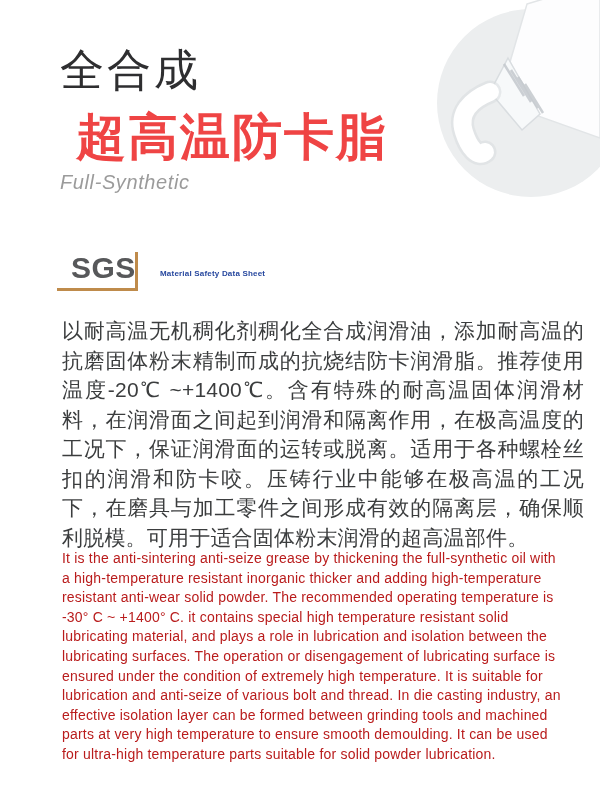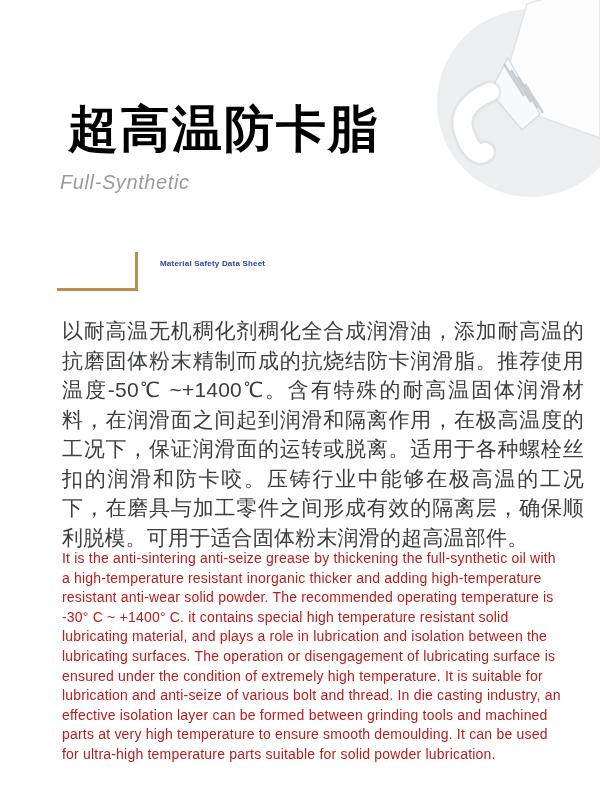--- a/index.html
+++ b/index.html
@@ -8,40 +8,40 @@
     overflow:hidden; font-family:"Liberation Sans", sans-serif;
   }
   
   .hero { position:absolute; top:0; left:400px; width:200px; height:225px; }
   
   .title-zh-1 {
     position:absolute; left:60px; top:46px; margin:0;
     font-size:44px; font-weight:500; color:#2e2e30; letter-spacing:3px; line-height:1.1;
   }
   .title-zh-2 {
-    position:absolute; left:60px; top:94px; margin:8px;
-    font-size:50px; font-weight:700; color:#000000; letter-spacing:2px; line-height:1.1;
+    position:absolute; left:60px; top:94px; margin:16px;
+    font-size:50px; font-weight:700; color:#ef4444; letter-spacing:2px; line-height:1.1;
   }
   
   .subtitle-1, .subtitle-2 {
     position:absolute; left:60px; font-style:italic; color:#9b9b9b; letter-spacing:0.6px;
   }
   .subtitle-1 { top:171px; font-size:20px; }
   .subtitle-2 { top:198px; font-size:20px; }
   
   .logo-sgs { position:absolute; left:57px; top:251px; width:81px; height:42px; }
   .sgs-text {
     position:absolute; left:14px; top:0; font-size:30px; font-weight:700;
     color:#57585a; letter-spacing:0.5px; line-height:1.1;
   }
   .sgs-hline { position:absolute; left:0; top:37px; width:81px; height:3px; background:#bf8b4b; }
   .sgs-vline { position:absolute; left:78px; top:1px; width:3px; height:39px; background:#bf8b4b; }
   .logo-msds { position:absolute; left:160px; top:251px; width:118px; }
   .msds-text { font-size:31px; font-weight:700; color:#26479e; letter-spacing:1px; line-height:1.0; }
-  .msds-sub  { font-size:8px; font-weight:700; color:#26479e; letter-spacing:0.2px; margin-top:8px; }
+  .msds-sub  { font-size:8px; font-weight:700; color:#26479e; letter-spacing:0.2px; margin-top:18px; }
   .logo-rohs {
     position:absolute; left:288px; top:250px;
     font-family:"Liberation Serif", serif; font-size:36px; color:#6f7f75;
     letter-spacing:1px; line-height:1.1;
   }
   
   .desc-zh {
     position:absolute; left:62px; top:316px; width:522px; margin:0;
     font-size:21px; line-height:29.5px; color:#3b3d3e; text-align:justify;
     letter-spacing:0.2px;
@@ -61,31 +61,33 @@
 
     <path d="M127,4 L200,-18 L200,138 L138,116 L110,62 Z" fill="#fdfdfe" stroke="#e2e5e7" stroke-width="1.5"></path>
 
     <path d="M108,58 L140,114 L122,130 L90,92 Z" fill="#f7f9fa" stroke="#d9dde0" stroke-width="1.5"></path>
     <path d="M104,64 L124,96 M111,70 L131,102 M118,77 L138,108 M125,84 L143,113" stroke="#c3c8cc" stroke-width="2.5" fill="none" opacity="0.85"></path>
 
     <path d="M90,92 C70,100 58,114 64,132 C69,148 78,158 85,152" stroke="#d8dcdf" stroke-width="23" fill="none" stroke-linecap="round" opacity="0.55"></path>
     <path d="M90,92 C70,100 58,114 64,132 C69,148 78,158 85,152" stroke="#ffffff" stroke-width="18" fill="none" stroke-linecap="round"></path>
   </svg>
 
+  <h1 class="title-zh-1">全合成</h1>
   <h2 class="title-zh-2">超高温防卡脂</h2>
 
   <div class="subtitle-1">Full-Synthetic</div>
 
   <div class="logo-sgs">
+    <span class="sgs-text">SGS</span>
     <span class="sgs-hline"></span>
     <span class="sgs-vline"></span>
   </div>
 
   <div class="logo-msds">
     <div class="msds-sub">Material Safety Data Sheet</div>
   </div>
 
 
-  <p class="desc-zh">以耐高温无机稠化剂稠化全合成润滑油，添加耐高温的抗磨固体粉末精制而成的抗烧结防卡润滑脂。推荐使用温度-50℃ ~+1400℃。含有特殊的耐高温固体润滑材料，在润滑面之间起到润滑和隔离作用，在极高温度的工况下，保证润滑面的运转或脱离。适用于各种螺栓丝扣的润滑和防卡咬。压铸行业中能够在极高温的工况下，在磨具与加工零件之间形成有效的隔离层，确保顺利脱模。可用于适合固体粉末润滑的超高温部件。</p>
+  <p class="desc-zh">以耐高温无机稠化剂稠化全合成润滑油，添加耐高温的抗磨固体粉末精制而成的抗烧结防卡润滑脂。推荐使用温度-20℃ ~+1400℃。含有特殊的耐高温固体润滑材料，在润滑面之间起到润滑和隔离作用，在极高温度的工况下，保证润滑面的运转或脱离。适用于各种螺栓丝扣的润滑和防卡咬。压铸行业中能够在极高温的工况下，在磨具与加工零件之间形成有效的隔离层，确保顺利脱模。可用于适合固体粉末润滑的超高温部件。</p>
 
   <p class="desc-en">It is the anti-sintering anti-seize grease by thickening the full-synthetic oil with a high-temperature resistant inorganic thicker and adding high-temperature resistant anti-wear solid powder. The recommended operating temperature is -30° C ~ +1400° C. it contains special high temperature resistant solid lubricating material, and plays a role in lubrication and isolation between the lubricating surfaces. The operation or disengagement of lubricating surface is ensured under the condition of extremely high temperature. It is suitable for lubrication and anti-seize of various bolt and thread. In die casting industry, an effective isolation layer can be formed between grinding tools and machined parts at very high temperature to ensure smooth demoulding. It can be used for ultra-high temperature parts suitable for solid powder lubrication.</p>
 
 </div>
 
 </body></html>

